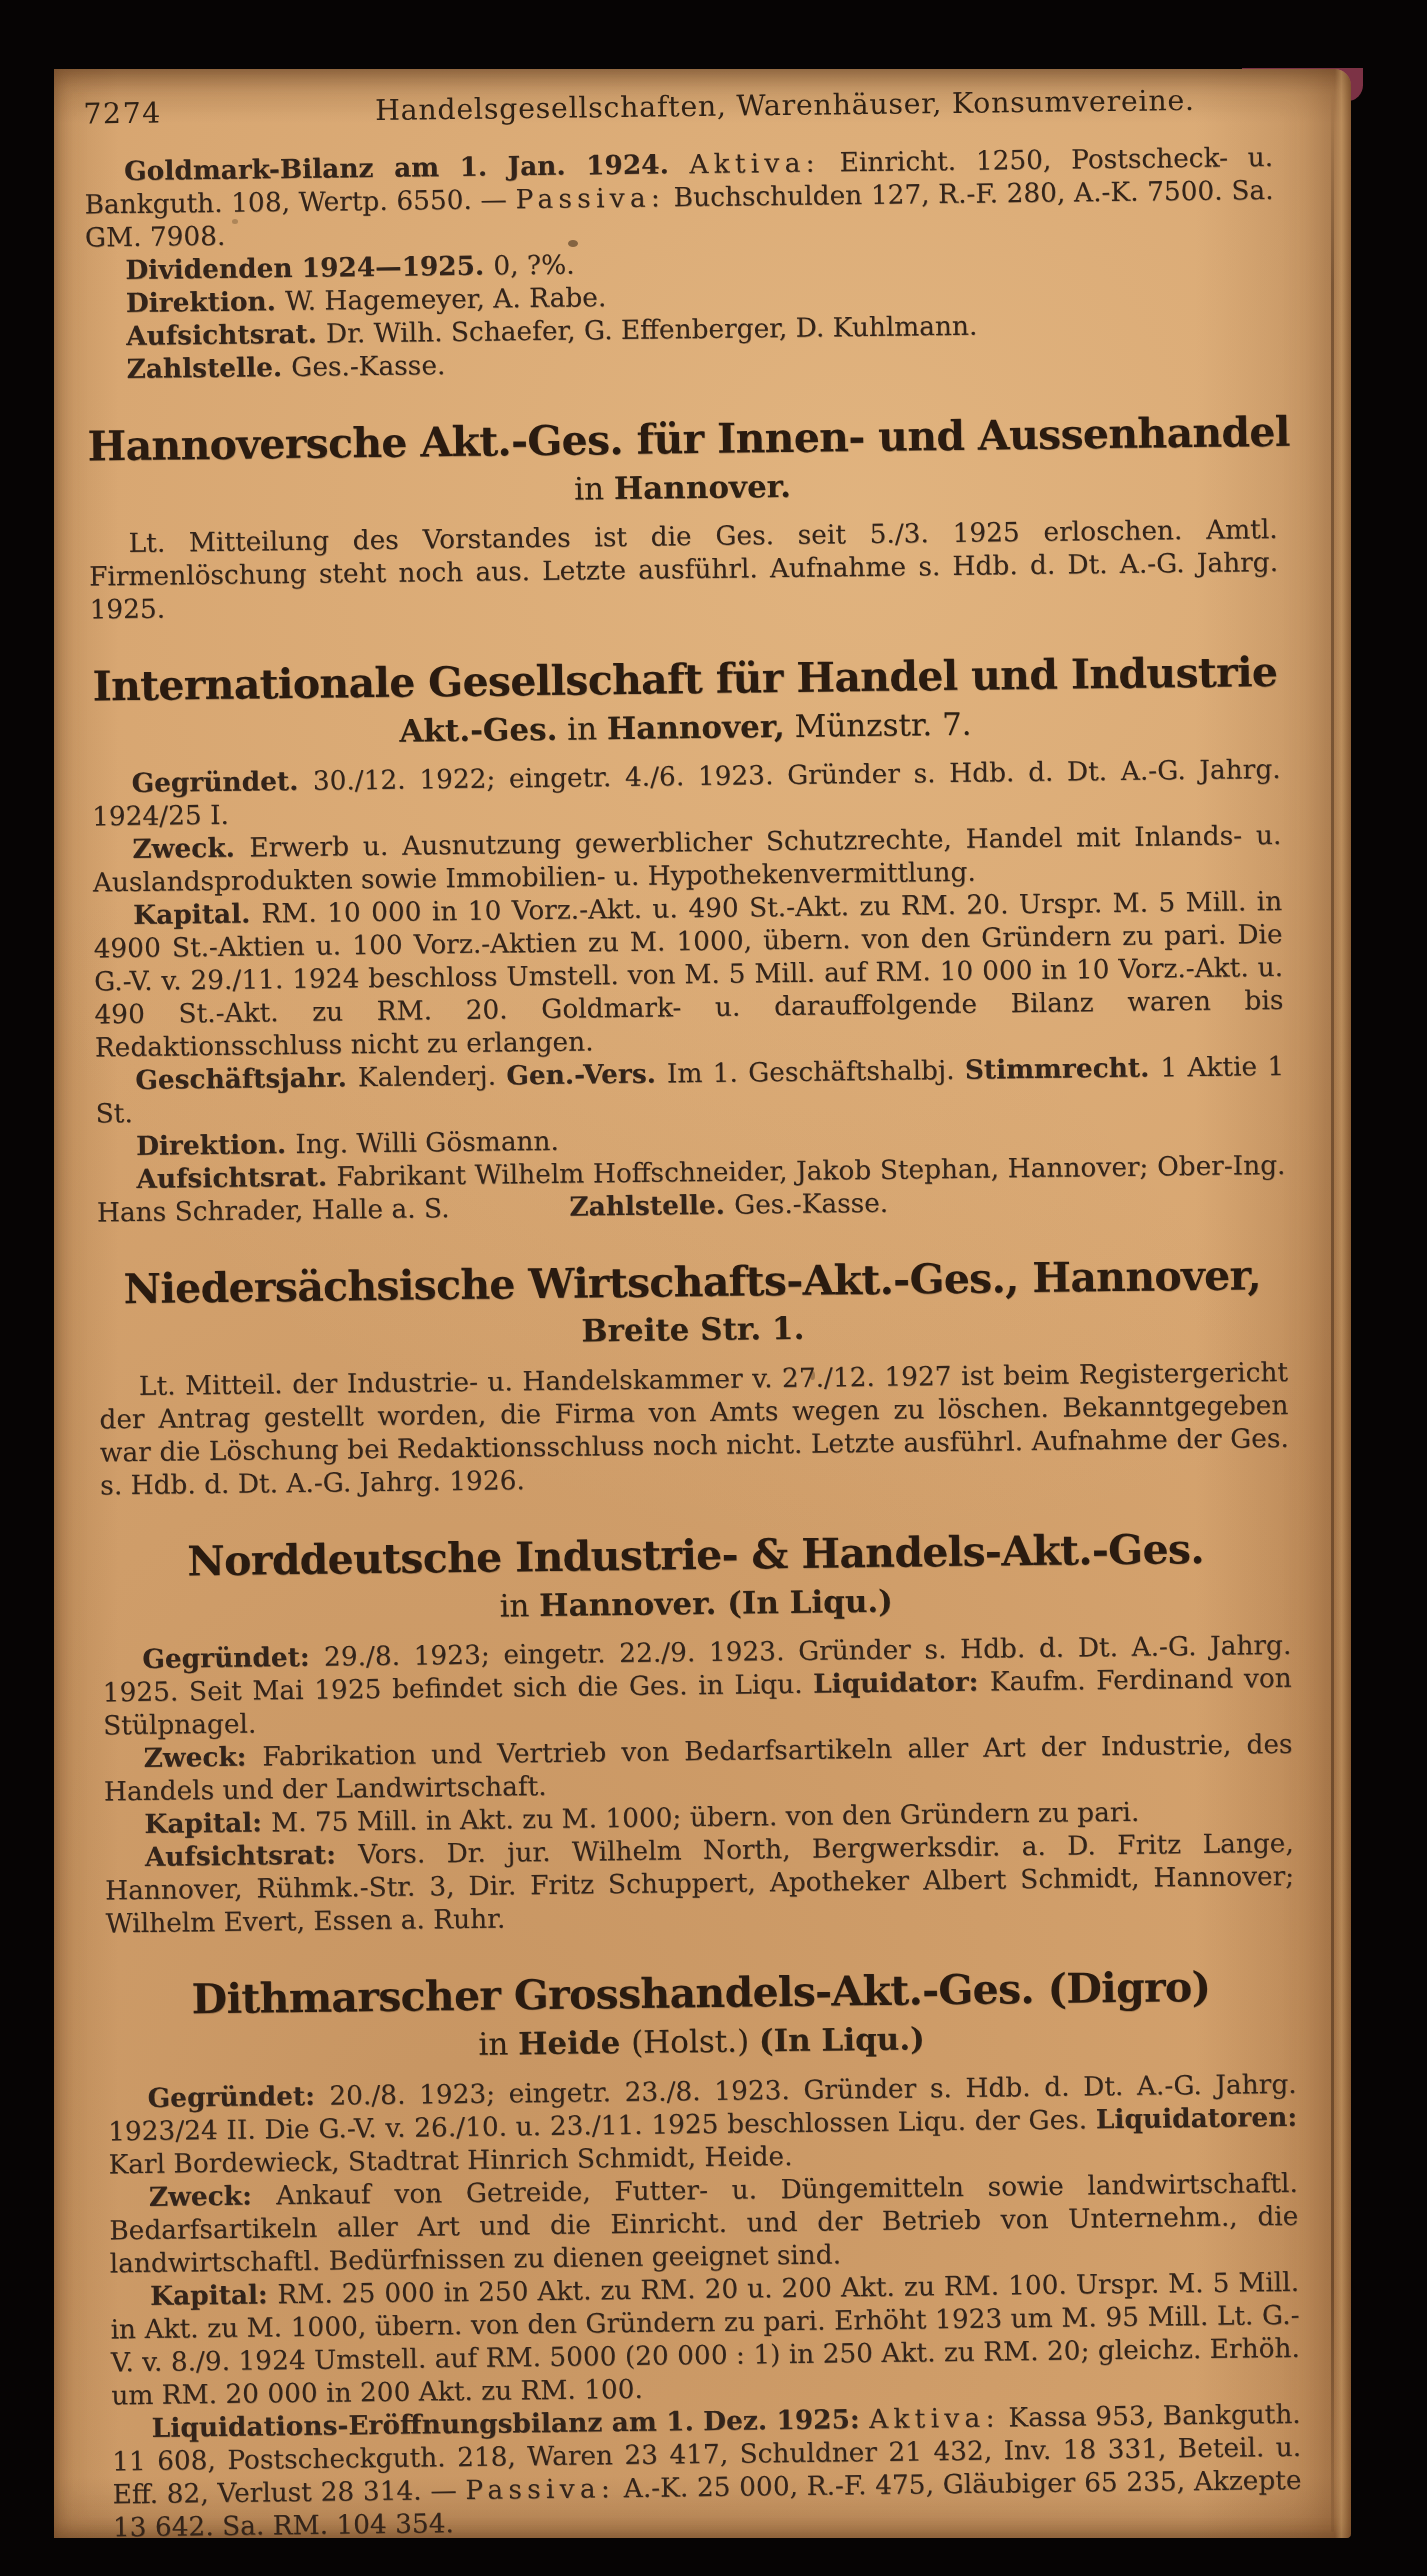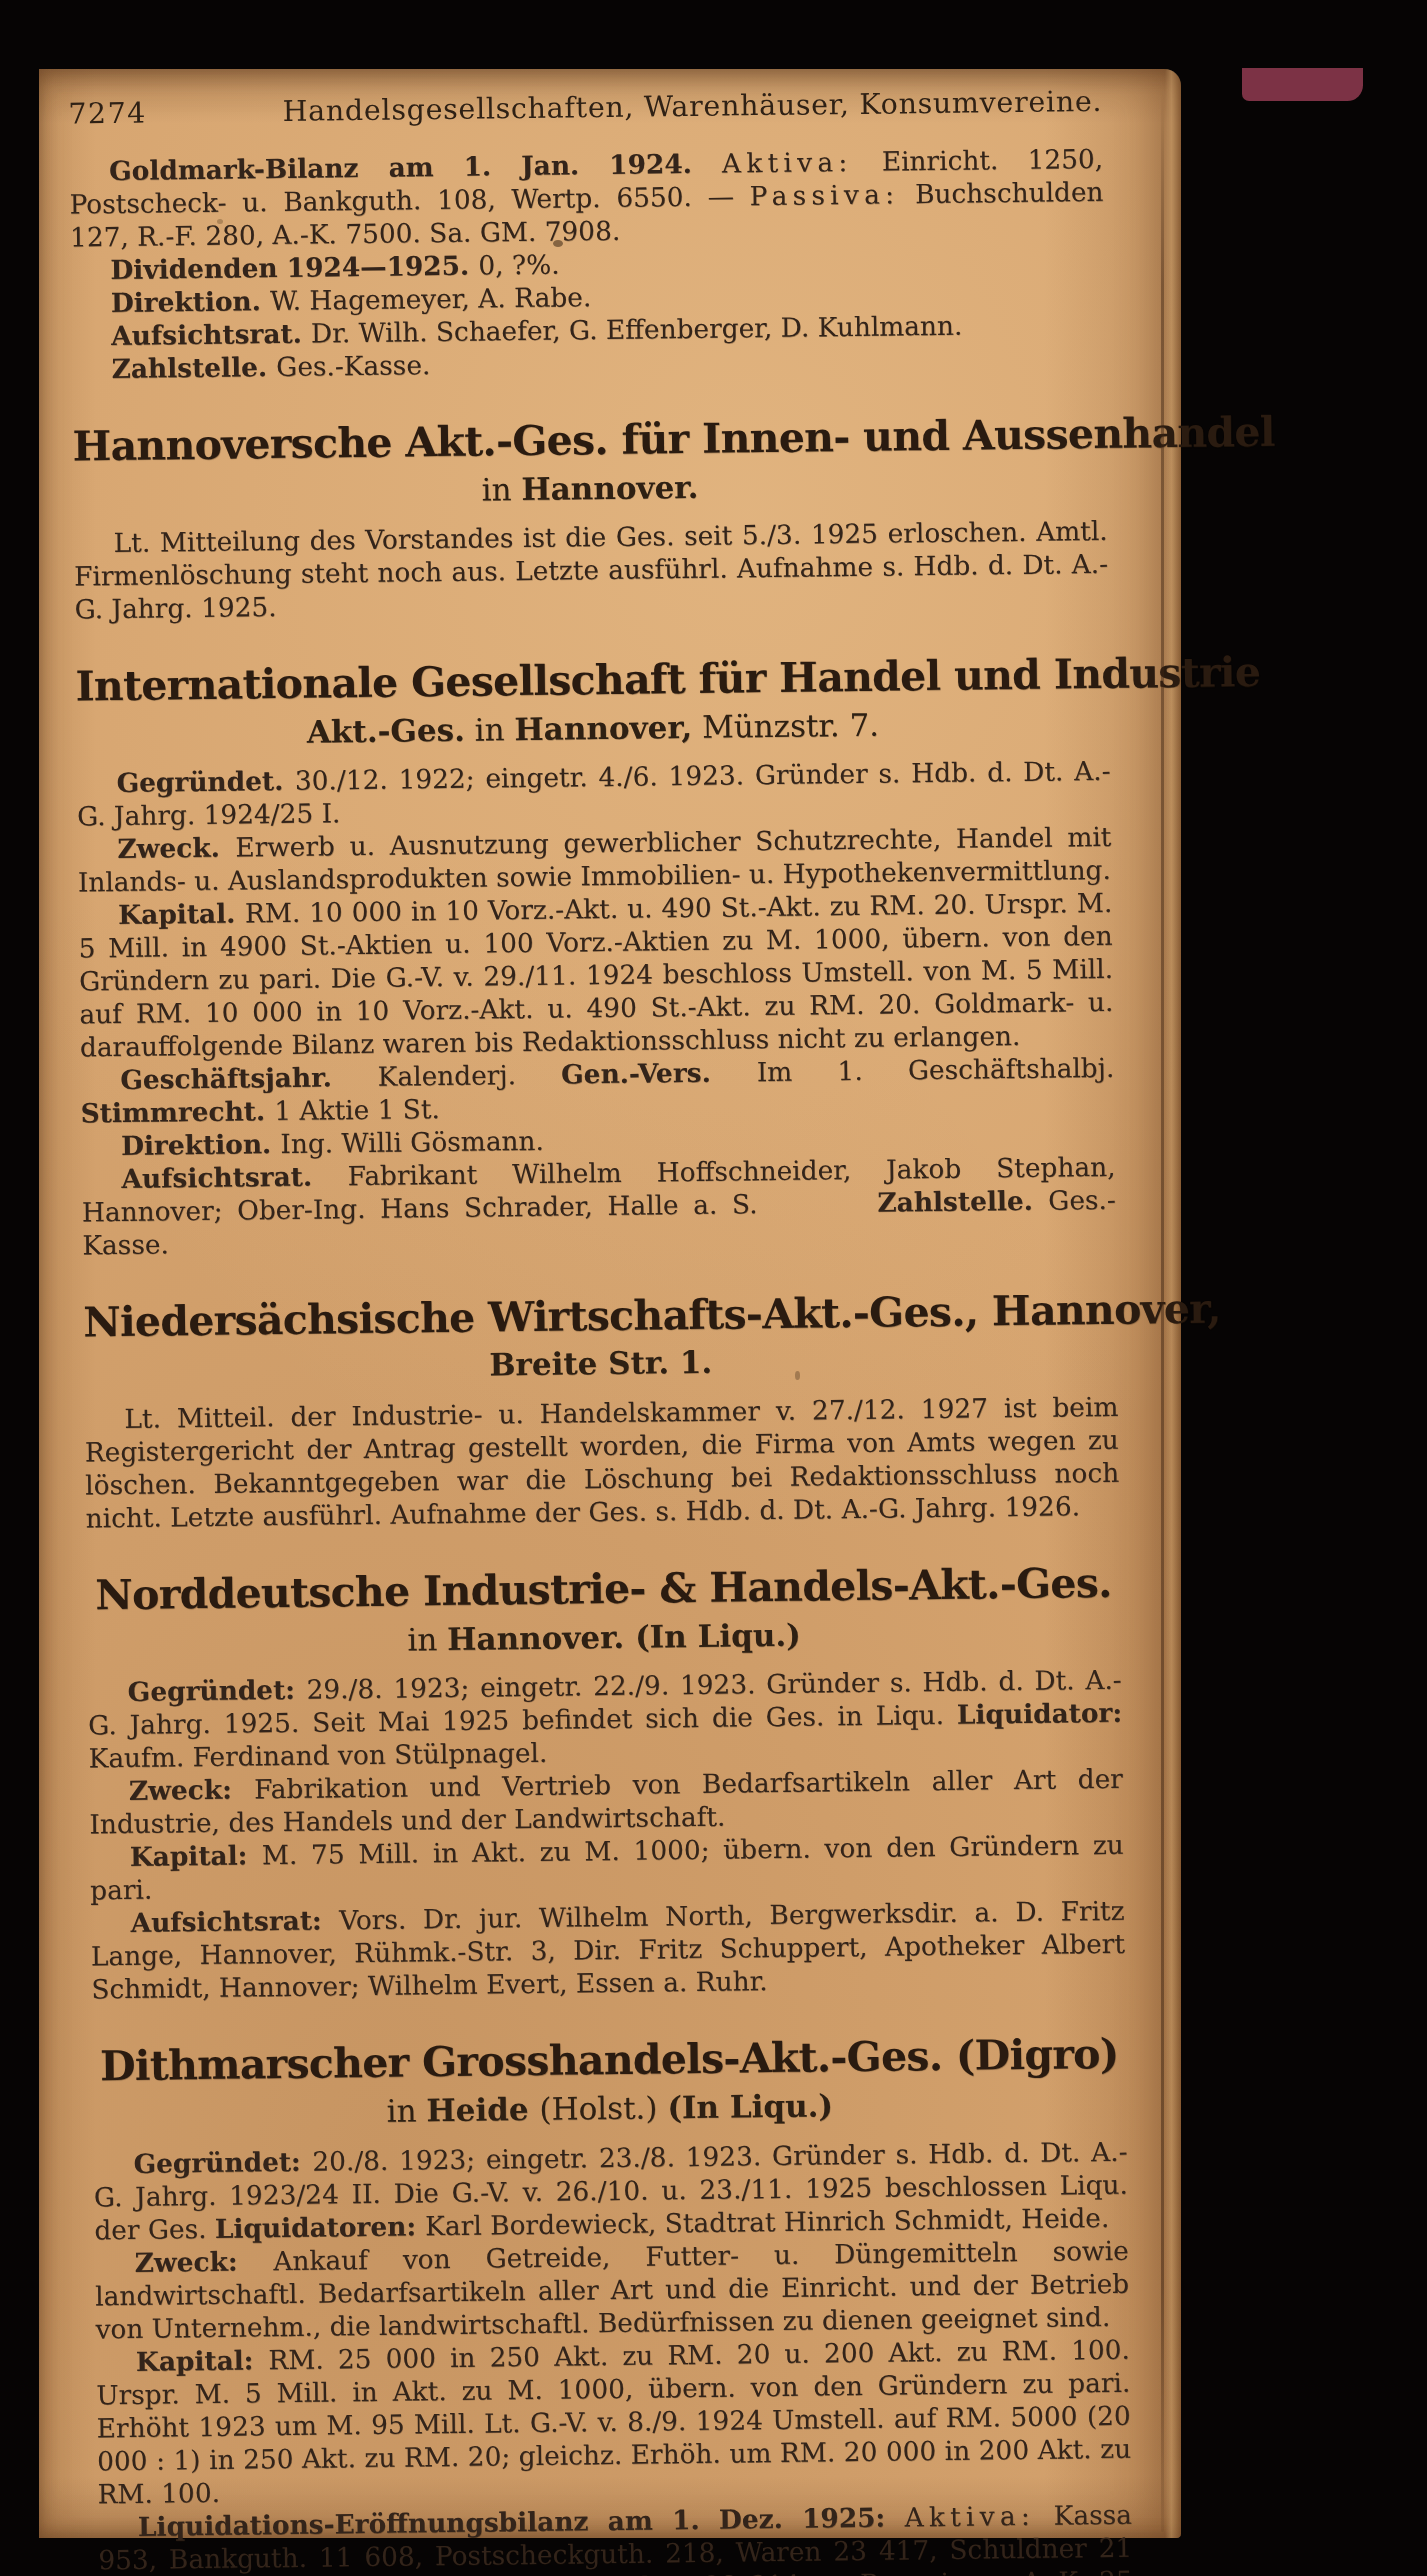--- a/index.html
+++ b/index.html
@@ -8,21 +8,21 @@
     background:#060404;
     font-family:"DejaVu Serif","Liberation Serif",serif;
     overflow:hidden;
   }
   
   .cover-sliver{
     position:absolute;left:1242px;top:68px;width:121px;height:33px;
     background:#7c3245;border-radius:0 0 15.7px 7.1px;
   }
   .page{
-    position:absolute;left:39px;top:69px;width:1142px;height:2469px;
+    position:absolute;left:54px;top:69px;width:1297px;height:2469px;
     background-color:#d6a46f;
     background-image:
       radial-gradient(120% 70% at 62% 18%, rgba(242,204,152,.38), rgba(0,0,0,0) 60%),
       radial-gradient(150% 100% at 30% 85%, rgba(120,70,30,.16), rgba(0,0,0,0) 55%),
       linear-gradient(to right, rgba(110,65,25,.18), rgba(0,0,0,0) 5%, rgba(0,0,0,0) 88%, rgba(120,70,30,.30) 98%),
       linear-gradient(to bottom, rgba(90,50,20,.28), rgba(0,0,0,0) 2.2%, rgba(0,0,0,0) 97.5%, rgba(90,50,20,.22));
     box-shadow:
       inset 0 8.6px 15.7px rgba(70,40,20,.25),
       inset -24px 0 39px rgba(95,55,25,.35),
       inset 13px 0 21.4px rgba(120,80,40,.14),

